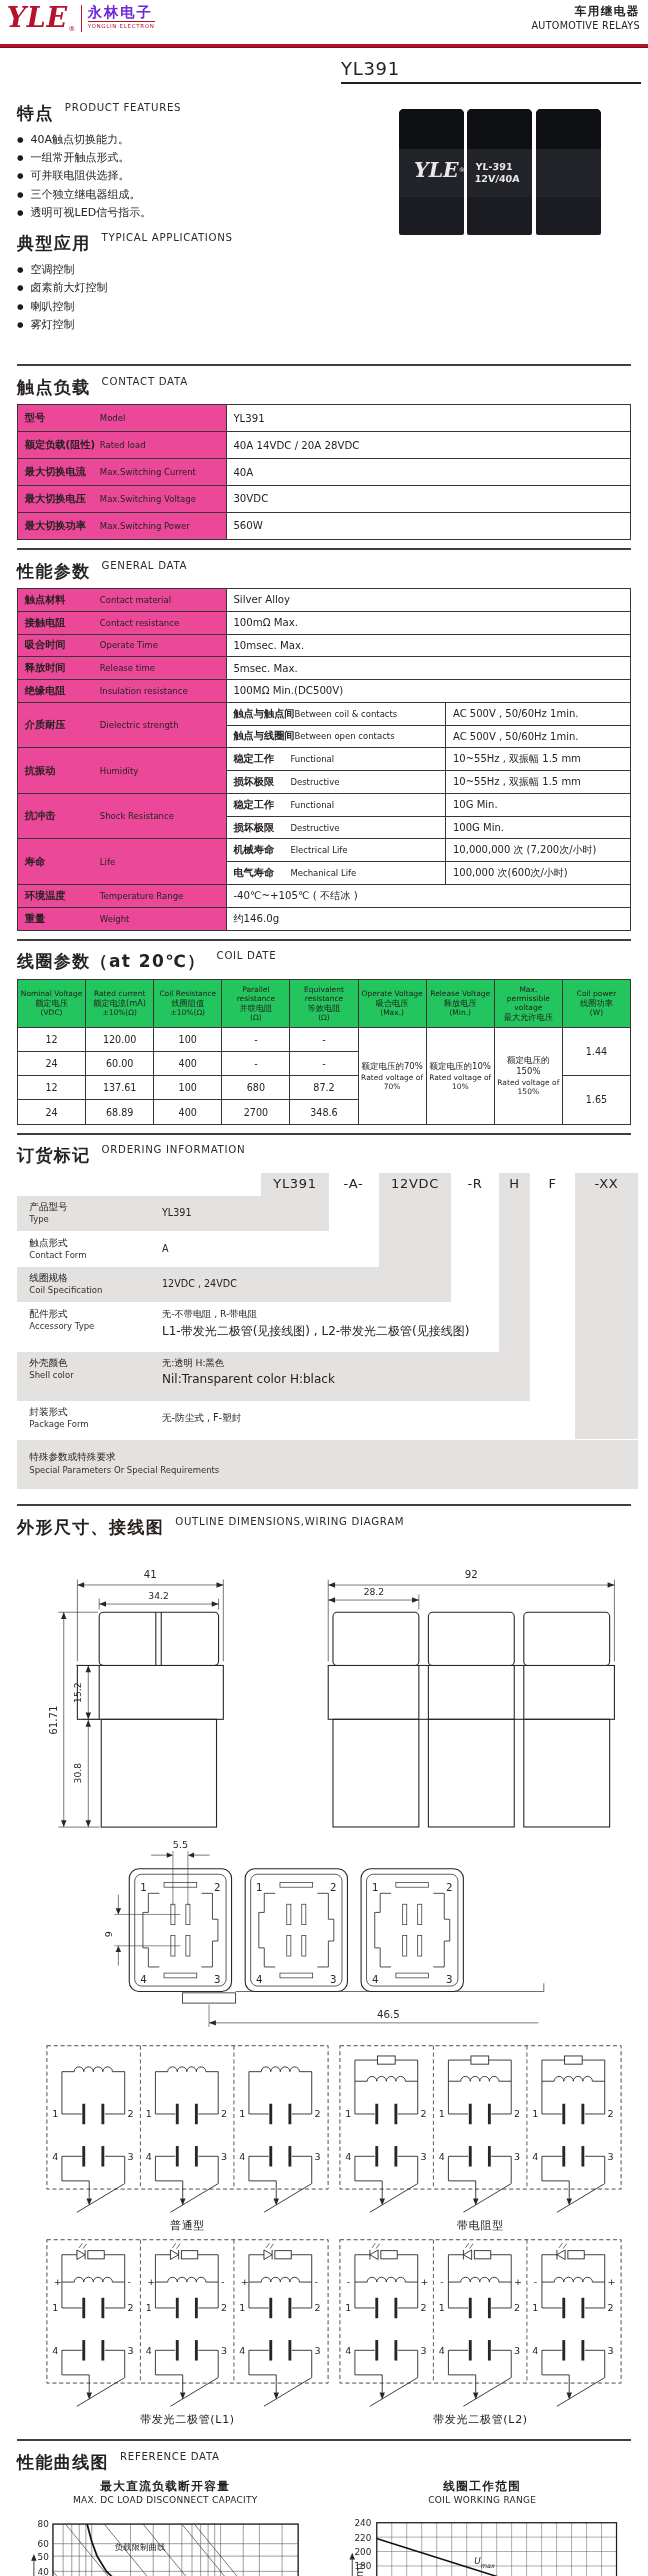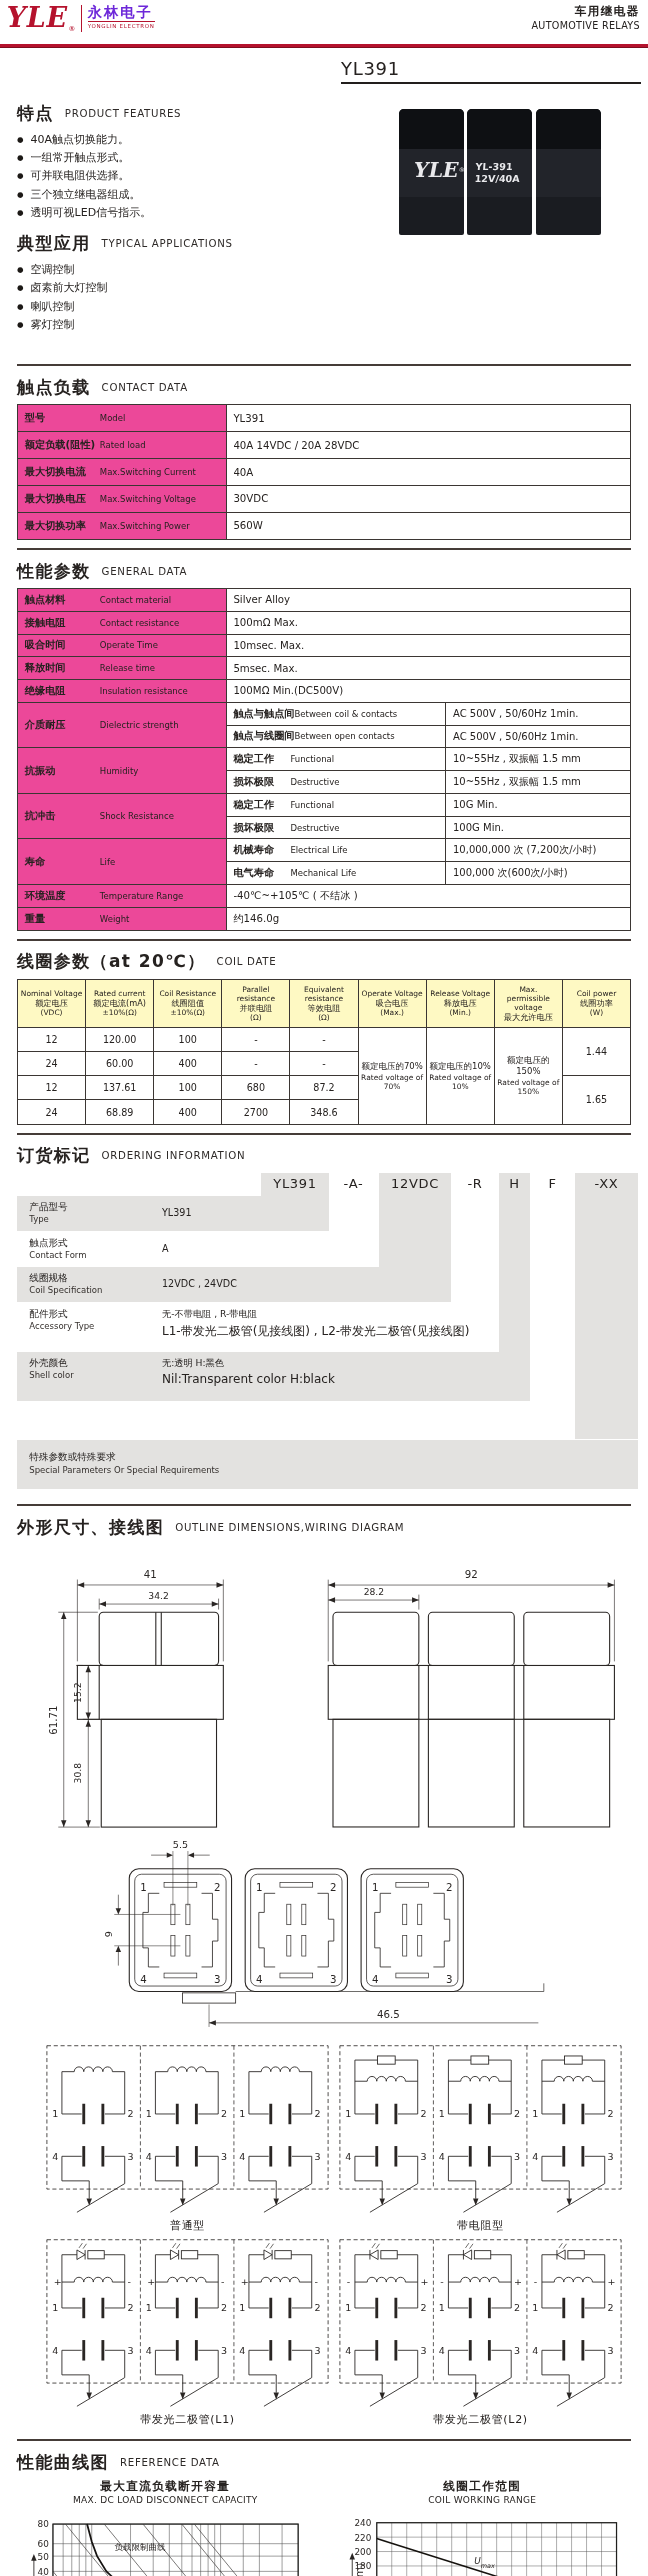--- a/index.html
+++ b/index.html
@@ -19,21 +19,21 @@
   .hdr-cn{font-size:11.6px;font-weight:bold;letter-spacing:1.4px;}
   .hdr-en{font-size:9.6px;letter-spacing:0.3px;margin-top:1.4px;}
   .hdr-rule{height:3.4px;background:#b5122d;border-bottom:0.7px solid #7d0d1f;margin-top:2px;}
 
   
   .doc-title-wrap{position:relative;height:44px;}
   .doc-title{position:absolute;left:341px;top:9.6px;font-size:18px;letter-spacing:0.7px;}
   .doc-title-rule{position:absolute;left:341px;top:34px;width:300px;height:2px;background:#221e1c;}
 
   
-  .sec-h{margin:9.6px 17px 5.5px 17px;display:flex;align-items:center;}
+  .sec-h{margin:9.6px 17px 5.5px 17px;display:flex;align-items:flex-start;}
   .sh-cn{font-size:17px;font-weight:bold;letter-spacing:1.4px;}
   .sh-en{font-size:10.2px;margin-left:11px;letter-spacing:0.7px;color:#2e2a28;}
   .rule{height:2px;background:#453c38;margin:8.2px 17px;}
 
   
   .top-area{position:relative;min-height:254px;}
   ul.bullets{list-style:none;margin:2.7px 17px;padding:0;}
   ul.bullets li{font-size:11px;line-height:18.4px;padding-left:13.6px;position:relative;}
   ul.bullets li::before{content:"●";position:absolute;left:0;top:0;font-size:7.5px;line-height:18.4px;color:#1c1916;}
   .photo{position:absolute;right:38px;top:0px;width:211px;height:140px;}
@@ -55,21 +55,21 @@
   td.val{font-size:10.2px;padding-left:12.3px;}
   td.subc .lab-cn{min-width:57px;}
   td.subc{width:205px;}
   td.val2{font-size:10px;width:auto;}
   table.contact td{height:20.5px;}
   table.general td{height:16.4px;}
 
   
   table.coil{border-collapse:collapse;margin:4.1px 17px;width:614px;table-layout:fixed;}
   table.coil th,table.coil td{border:1px solid #3b3633;text-align:center;vertical-align:middle;padding:1.4px 2px;}
-  table.coil th{font-weight:normal;background:#fef9c3;height:44px;text-align:center;}
+  table.coil th{font-weight:normal;background:#22c55e;height:44px;text-align:center;}
   .ch-en{font-size:7.5px;line-height:9px;}
   .ch-cn{font-size:8.2px;line-height:10.2px;}
   .ch-u{font-size:7.5px;line-height:9px;}
   table.coil td{font-size:9.6px;height:20.5px;}
   .mc-cn{font-size:8.5px;line-height:10.2px;}
   .mc-en{font-size:7.5px;line-height:9px;margin-top:2px;}
 
   
   .ord-wrap{position:relative;margin-left:17px;width:621px;height:323px;}
   .ord-col{position:absolute;top:0;background:#e3e2e0;}
@@ -407,20 +407,25 @@
       <div class="ord-en">Accessory Type</div>
       <div class="ord-vala">无-不带电阻 , R-带电阻</div>
       <div class="ord-valb">L1-带发光二极管(见接线图) , L2-带发光二极管(见接线图)</div>
     </div>
     <div class="ord-row ord-grey" style="top:179px;height:49px;width:513px;">
       <div class="ord-cn">外壳颜色</div>
       <div class="ord-en">Shell color</div>
       <div class="ord-vala">无:透明    H:黑色</div>
       <div class="ord-valb">Nil:Transparent color    H:black</div>
     </div>
+    <div class="ord-row" style="top:228px;height:38px;width:551px;">
+      <div class="ord-cn">封装形式</div>
+      <div class="ord-en">Package Form</div>
+      <div class="ord-val">无-防尘式 , F-塑封</div>
+    </div>
     <div class="ord-row ord-grey" style="top:267px;height:49px;width:621px;">
       <div class="ord-cn" style="padding-top:11px;">特殊参数或特殊要求</div>
       <div class="ord-en">Special Parameters Or Special Requirements</div>
     </div>
 
     <div class="ord-seg" style="left:244px;width:68px;">YL391</div>
     <div class="ord-seg" style="left:319px;width:35px;">-A-</div>
     <div class="ord-seg" style="left:362px;width:72px;">12VDC</div>
     <div class="ord-seg" style="left:441px;width:34px;">-R</div>
     <div class="ord-seg" style="left:482px;width:31px;">H</div>

